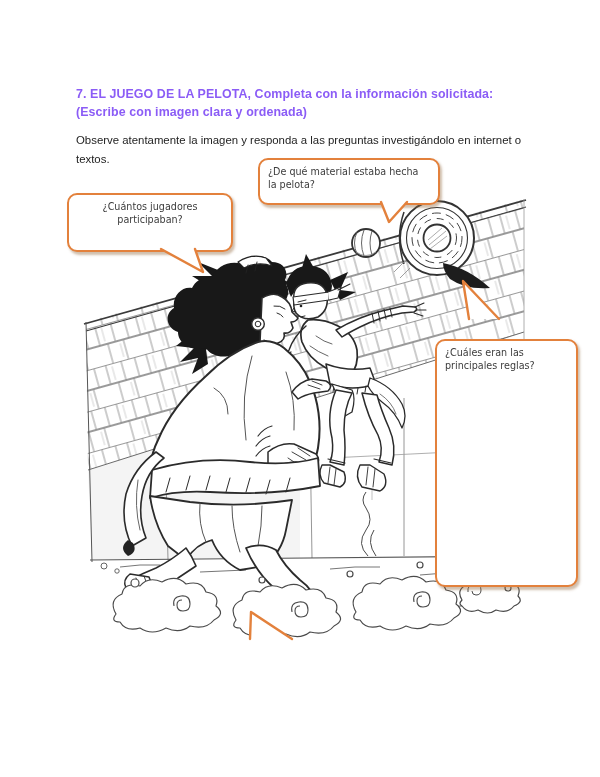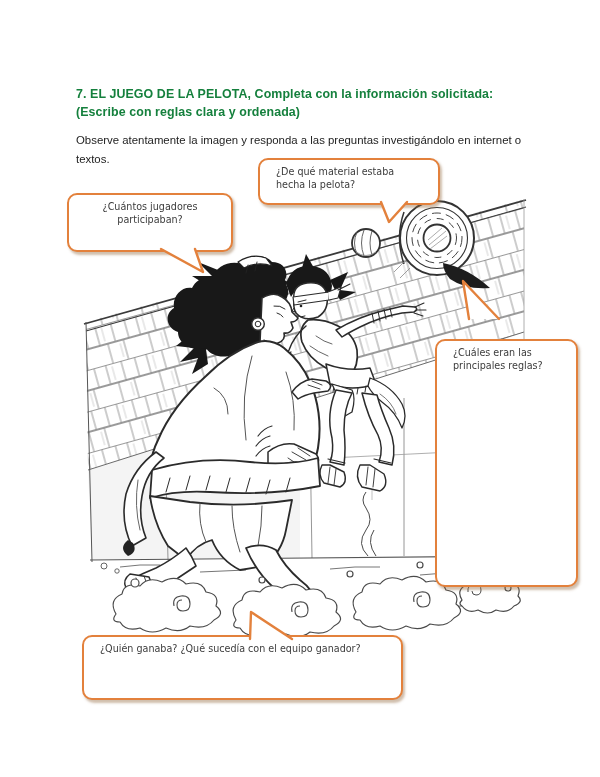--- a/index.html
+++ b/index.html
@@ -3,34 +3,34 @@
 <meta charset="utf-8">
 <style>
   html,body { margin:0; padding:0; background:#e8e8e8; }
   .page {
     position:relative; width:600px; height:777px; margin:0 auto;
     background:#ffffff; overflow:hidden;
     font-family:"Liberation Sans", sans-serif;
   }
   .title {
     position:absolute; left:76px; top:86px; width:470px;
-    font-size:12.4px; font-weight:bold; color:#15803d; line-height:17.5px;
+    font-size:12.4px; font-weight:bold; color:#8b5cf6; line-height:17.5px;
     letter-spacing:0.1px;
   }
   .instructions {
     position:absolute; left:76px; top:131px; width:480px;
     font-size:11.4px; color:#222222; line-height:18.5px;
   }
   .callout {
     position:absolute; z-index:2; box-sizing:border-box;
     background:#ffffff;
     border:2.5px solid #E3813C;
     border-radius:10px;
     box-shadow:2px 2.5px 2.5px rgba(150,110,70,0.45);
-    padding:5px 16px;
+    padding:5px 8px;
     font-family:"DejaVu Sans", sans-serif;
     font-size:9.6px; line-height:13px; color:#3c3c3c;
   }
   .co-material { left:258px; top:158px; width:182px; height:47px; }
   .co-players  { left:67px;  top:193px; width:166px; height:59px;text-align:center; }
   .co-rules    { left:435px; top:315px; width:143px; height:248px;margin-top:24px; }
   .co-winner   { left:82px;  top:635px; width:321px; height:65px; }
   .tail { position:absolute; z-index:3; overflow:visible; }
   .t-material { left:376px; top:200px; }
   .t-players  { left:155px; top:247px; }
@@ -38,21 +38,21 @@
   .t-winner   { left:243px; top:608px; }
   .art { position:absolute; left:0; top:0; z-index:1; }
 </style>
 </head>
 <body>
 
 <div class="page">
 
   <div class="title">
     <div>7. EL JUEGO DE LA PELOTA, Completa con la información solicitada:</div>
-    <div>(Escribe con reglas clara y ordenada)</div>
+    <div>(Escribe con imagen clara y ordenada)</div>
   </div>
   <div class="instructions">
     <div>Observe atentamente la imagen y responda a las preguntas investigándolo en internet o</div>
     <div>textos.</div>
   </div>
 
   <svg class="art" width="600" height="777" viewBox="0 0 600 777">
     <defs>
       <pattern id="bricks" width="42" height="40" patternUnits="userSpaceOnUse" patternTransform="rotate(-15.5)">
         <path d="M0,0.5 H42 M0,20.5 H42 M0,39.5 H42" stroke="#8f8f8f" stroke-width="0.9" fill="none"></path>
@@ -224,20 +224,17 @@
     <path d="M6,2 L48,25 L40,2" fill="#ffffff" stroke="#E3813C" stroke-width="2.4" stroke-linejoin="round" stroke-linecap="round"></path>
   </svg>
 
   <div class="callout co-rules">
     <div>¿Cuáles eran las principales reglas?</div>
   </div>
   <svg class="tail t-rules" width="52" height="46">
     <path d="M13,42 L7,4 L43,42" fill="#ffffff" stroke="#E3813C" stroke-width="2.4" stroke-linejoin="round" stroke-linecap="round"></path>
   </svg>
 
-  <div class="callout co-winner">
-    <div>¿Quién ganaba? ¿Qué sucedía con el equipo ganador?</div>
-  </div>
   <svg class="tail t-winner" width="56" height="34">
     <path d="M7,31 L8,4 L49,31" fill="#ffffff" stroke="#E3813C" stroke-width="2.4" stroke-linejoin="round" stroke-linecap="round"></path>
   </svg>
 
 </div>
 
 </body></html>

